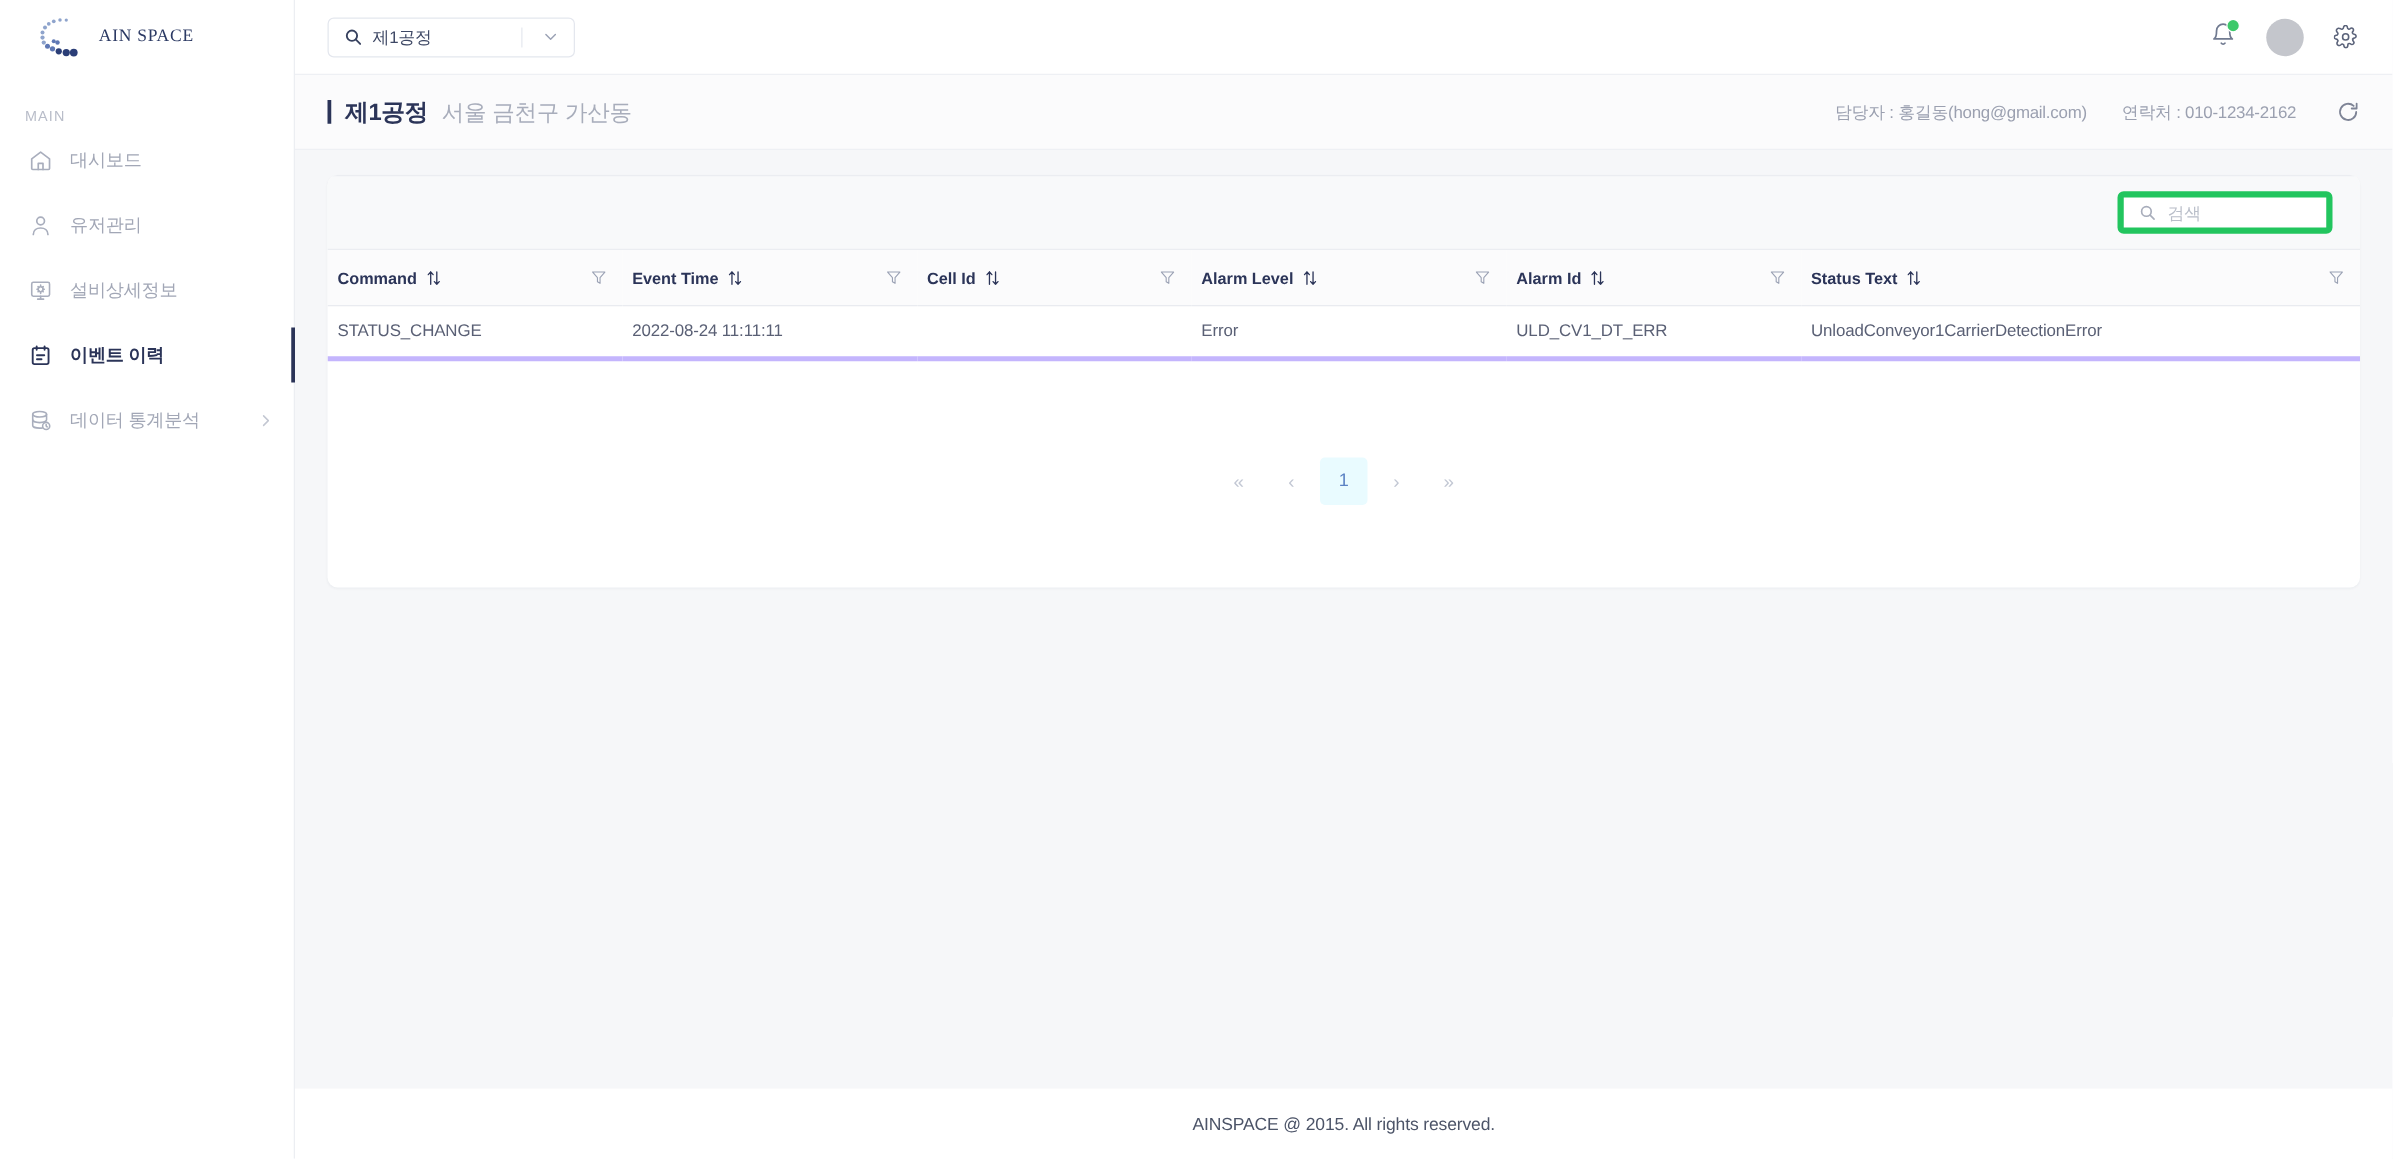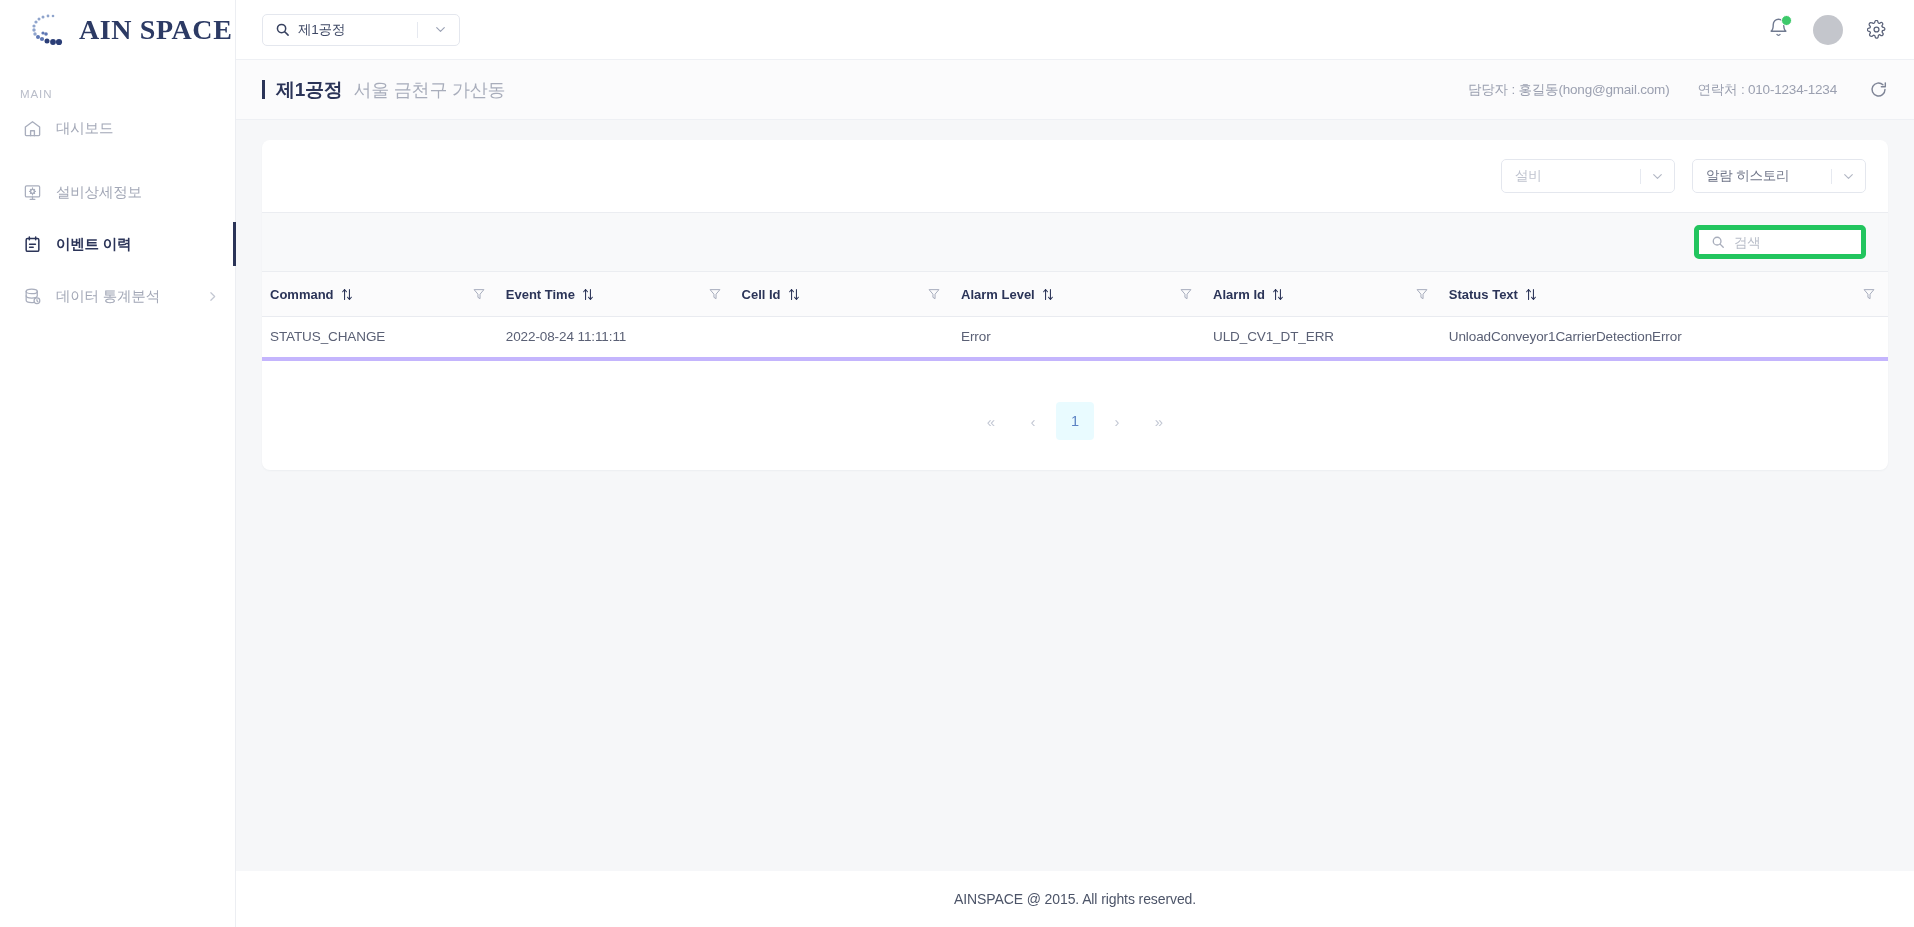--- a/index.html
+++ b/index.html
@@ -19,23 +19,23 @@
     display: flex; flex-direction: column;
     position: relative;
   }
   .logo-wrap {
     height: 60px; display: flex; align-items: center;
     padding-left: 30px;
   }
   .logo { display: flex; align-items: center; gap: 3px; }
   .logo-mark { width: 46px; height: 34px; display: block; }
   .logo-text {
-    font-size: 28px; letter-spacing: .6px; color: #2c3a64;
+    font-size: 14px; letter-spacing: .6px; color: #2c3a64;
     font-family: "Liberation Serif", "DejaVu Serif", serif;
-    font-weight: 700; white-space: nowrap;
+    font-weight: 400; white-space: nowrap;
   }
   .nav-section-label {
     font-size: 11.5px; color: #b9bdc9; letter-spacing: .9px;
     padding: 28px 0 8px 20px; font-weight: 400;
   }
   .nav-list { display: flex; flex-direction: column; }
   .nav-item {
     display: flex; align-items: center; gap: 14px;
     height: 40px; padding: 0 16px 0 22px;
     cursor: pointer; position: relative;
@@ -256,20 +256,29 @@
         <span class="nav-ico">
           <svg width="19" height="19" viewBox="0 0 24 24" fill="none" stroke="currentColor" stroke-width="1.7" stroke-linecap="round" stroke-linejoin="round">
             <path d="M3 10.2 12 3.4l9 6.8V20a1 1 0 0 1-1 1H4a1 1 0 0 1-1-1z"></path>
             <path d="M9.6 21v-6.2h4.8V21"></path>
           </svg>
         </span>
         <span class="nav-label">대시보드</span>
       </div>
       <div class="nav-spacer"></div>
 
+      <div class="nav-item">
+        <span class="nav-ico">
+          <svg width="19" height="19" viewBox="0 0 24 24" fill="none" stroke="currentColor" stroke-width="1.7" stroke-linecap="round" stroke-linejoin="round">
+            <circle cx="12" cy="7.3" r="3.9"></circle>
+            <path d="M4.6 21c0-4.1 3.3-6.6 7.4-6.6s7.4 2.5 7.4 6.6"></path>
+          </svg>
+        </span>
+        <span class="nav-label">유저관리</span>
+      </div>
       <div class="nav-spacer"></div>
 
       <div class="nav-item">
         <span class="nav-ico">
           <svg width="19" height="19" viewBox="0 0 24 24" fill="none" stroke="currentColor" stroke-width="1.6" stroke-linecap="round" stroke-linejoin="round">
             <rect x="3" y="3.6" width="18" height="14" rx="1.6"></rect>
             <circle cx="12" cy="10.6" r="2.5"></circle>
             <path d="M12 6.3v1.3M12 13.6v1.3M8.3 10.6H9.6M14.4 10.6h1.3M9.4 8l.9.9M13.7 12.3l.9.9M14.6 8l-.9.9M10.3 12.3l-.9.9"></path>
             <path d="M9 20.6h6M12 17.6v3"></path>
           </svg>
@@ -351,53 +360,33 @@
     </header>
 
     <div class="page-head">
       <div class="title-wrap">
         <span class="title-bar"></span>
         <span class="page-title">제1공정</span>
         <span class="page-sub">서울 금천구 가산동</span>
       </div>
       <div class="head-right">
         <span class="head-meta">담당자 : 홍길동(hong@gmail.com)</span>
-        <span class="head-meta">연락처 : 010-1234-1234</span>
+        <span class="head-meta">연락처 : 010-1234-2162</span>
         <span class="refresh-btn">
           <svg width="19" height="19" viewBox="0 0 24 24" fill="none" stroke="currentColor" stroke-width="1.8" stroke-linecap="round" stroke-linejoin="round">
             <path d="M20.2 12a8.2 8.2 0 1 1-2.6-6"></path>
             <path d="M20.6 3.6v5h-5"></path>
           </svg>
         </span>
       </div>
     </div>
 
     <main class="content">
       <section class="card">
 
-        <div class="filters">
-          <div class="sel">
-            <span class="sel-val placeholder">설비</span>
-            <span class="sel-divider"></span>
-            <span class="sel-chev">
-              <svg width="13" height="13" viewBox="0 0 24 24" fill="none" stroke="currentColor" stroke-width="2.1" stroke-linecap="round" stroke-linejoin="round">
-                <path d="M5 8.5 12 15.5 19 8.5"></path>
-              </svg>
-            </span>
-          </div>
-          <div class="sel">
-            <span class="sel-val filled">알람 히스토리</span>
-            <span class="sel-divider"></span>
-            <span class="sel-chev">
-              <svg width="13" height="13" viewBox="0 0 24 24" fill="none" stroke="currentColor" stroke-width="2.1" stroke-linecap="round" stroke-linejoin="round">
-                <path d="M5 8.5 12 15.5 19 8.5"></path>
-              </svg>
-            </span>
-          </div>
-        </div>
 
         <div class="toolbar">
           <div class="searchbox">
             <span class="sb-ico">
               <svg width="14" height="14" viewBox="0 0 24 24" fill="none" stroke="currentColor" stroke-width="2.3" stroke-linecap="round">
                 <circle cx="10.5" cy="10.5" r="6.6"></circle>
                   <path d="M15.6 15.6 21 21"></path>
               </svg>
             </span>
             <input type="text" placeholder="검색" value="" style="">

